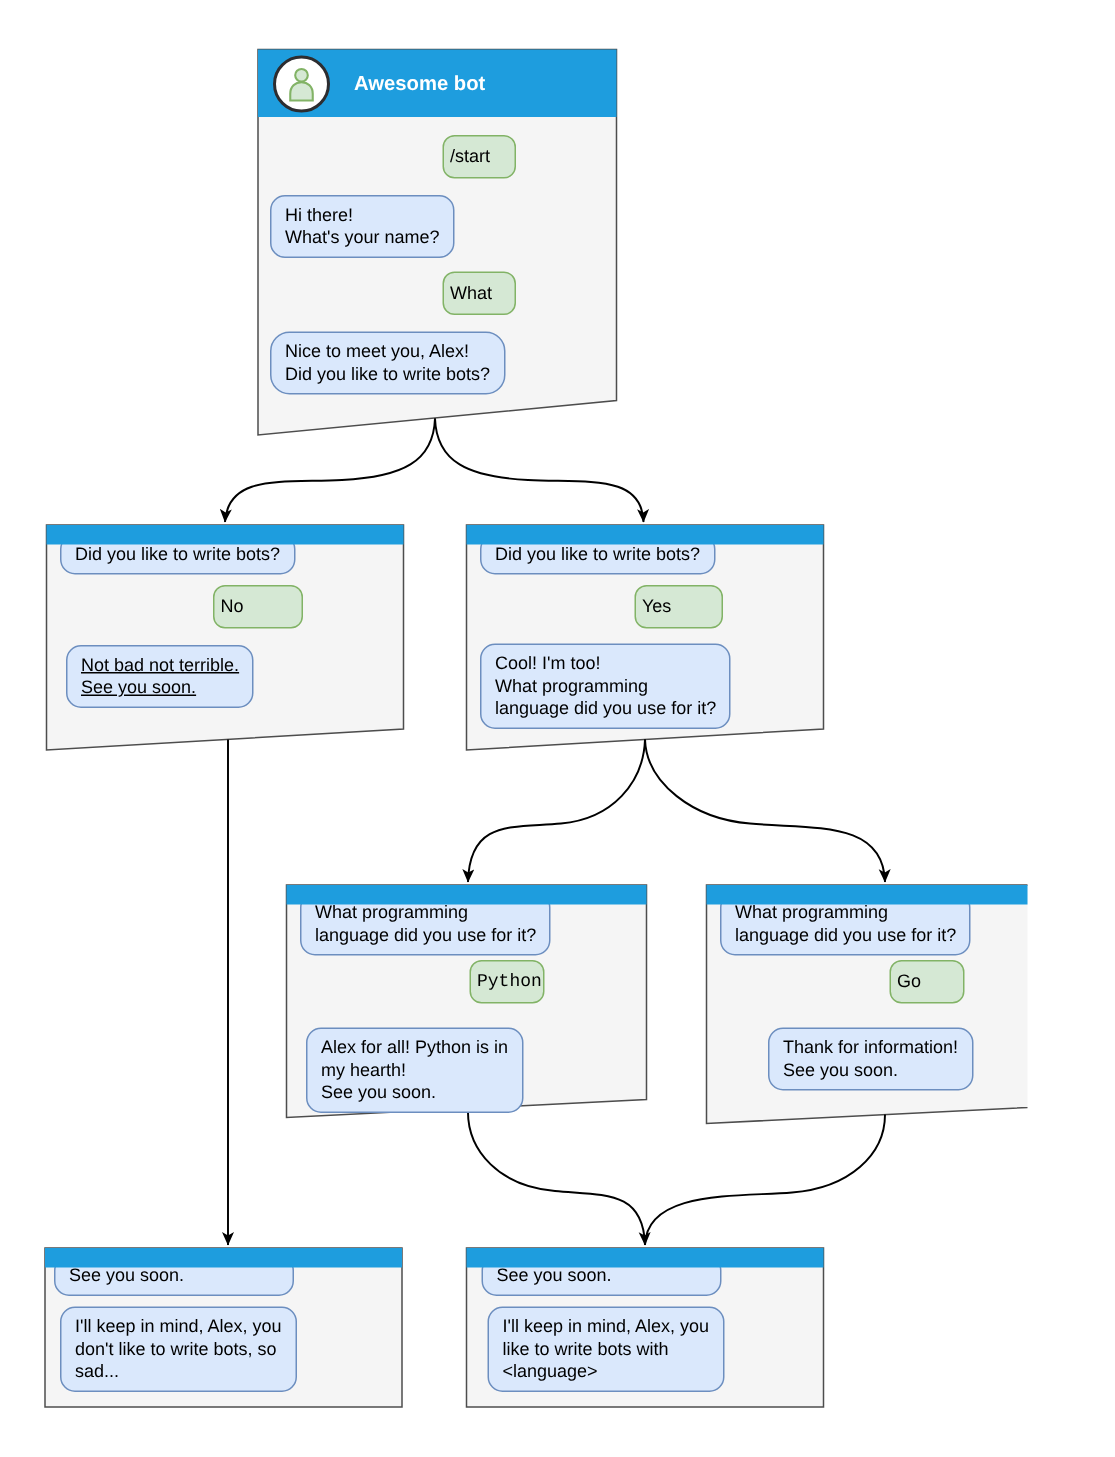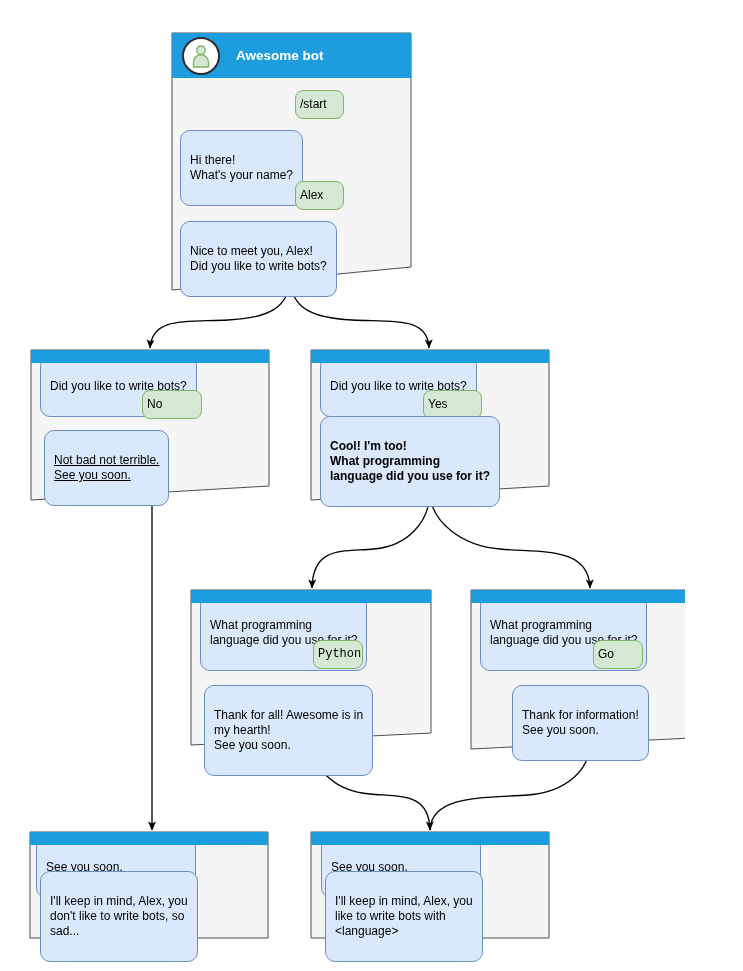--- a/index.html
+++ b/index.html
@@ -12,21 +12,21 @@
   .win{fill:var(--window-fill);stroke:var(--window-border);stroke-width:1;}
   .edge{fill:none;stroke:var(--edge);stroke-width:1.3;}
   .arrhead{fill:var(--edge);}
   .hdr{position:absolute;background:var(--header);z-index:3;}
   .mainhdr{display:flex;align-items:center;gap:16px;padding-left:10px;box-sizing:border-box;}
   .title{color:var(--title-text);font-weight:bold;font-size:13.5px;}
   .avatar{width:34px;height:34px;border-radius:50%;background:#fff;border:2px solid #2d2d30;
           display:flex;align-items:center;justify-content:center;flex:0 0 auto;}
   .bubble{
     position:absolute;z-index:2;font-size:12px;line-height:1.25;
-    white-space:pre-line;border-radius:10px;padding:22px 9px;box-sizing:border-box;
+    white-space:pre-line;border-radius:10px;padding:5px 9px;box-sizing:border-box;
   }
   .bot{background:var(--bot-fill);border:1px solid var(--bot-border);}
   .user{background:var(--user-fill);border:1px solid var(--user-border);
         white-space:nowrap;padding:6px 4px;border-radius:8px;}
 </style>
 </head>
 <body>
 
 <div class="canvas">
 
@@ -67,39 +67,39 @@
   <div class="hdr" style="left:31px;top:350px;width:238px;height:13px;"></div>
   <div class="hdr" style="left:311px;top:350px;width:238px;height:13px;"></div>
   <div class="hdr" style="left:191px;top:590px;width:240px;height:13px;"></div>
   <div class="hdr" style="left:471px;top:590px;width:240px;height:13px;"></div>
   <div class="hdr" style="left:30px;top:832px;width:238px;height:13px;"></div>
   <div class="hdr" style="left:311px;top:832px;width:238px;height:13px;"></div>
 
   <div class="bubble user" style="right:341px;top:90px;width:49px;">/start</div>
   <div class="bubble bot" style="left:180px;top:130px;">Hi there!
 What's your name?</div>
-  <div class="bubble user" style="right:341px;top:181px;width:49px;">Alex</div>
-  <div class="bubble bot" style="left:180px;top:221px;">Nice to meet you, Alex!
+  <div class="bubble user" style="right:341px;top:181px;width:49px;">What</div>
+  <div class="bubble bot" style="left:180px;top:221px;border-radius:13px;">Nice to meet you, Alex!
 Did you like to write bots?</div>
 
   <div class="bubble bot" style="left:40px;top:356px;">Did you like to write bots?</div>
   <div class="bubble user" style="right:483px;top:390px;width:60px;">No</div>
   <div class="bubble bot" style="left:44px;top:430px;text-decoration:underline;">Not bad not terrible.
 See you soon.</div>
 
   <div class="bubble bot" style="left:320px;top:356px;">Did you like to write bots?</div>
   <div class="bubble user" style="right:203px;top:390px;width:59px;margin-left:40px;">Yes</div>
-  <div class="bubble bot" style="left:320px;top:416px;font-weight:bold;">Cool! I'm too!
+  <div class="bubble bot" style="left:320px;top:429px;">Cool! I'm too!
 What programming
 language did you use for it?</div>
 
   <div class="bubble bot" style="left:200px;top:595px;">What programming
 language did you use for it?</div>
   <div class="bubble user" style="right:322px;top:640px;width:50px;font-family:Liberation Mono, monospace;">Python</div>
-  <div class="bubble bot" style="left:204px;top:685px;">Thank for all! Awesome is in
+  <div class="bubble bot" style="left:204px;top:685px;">Alex for all! Python is in
 my hearth!
 See you soon.</div>
 
   <div class="bubble bot" style="left:480px;top:595px;">What programming
 language did you use for it?</div>
   <div class="bubble user" style="right:42px;top:640px;width:50px;">Go</div>
   <div class="bubble bot" style="left:484px;top:685px;margin-left:28px;">Thank for information!
 See you soon.</div>
 
   <div class="bubble bot" style="left:36px;top:837px;width:160px;">See you soon.</div>

